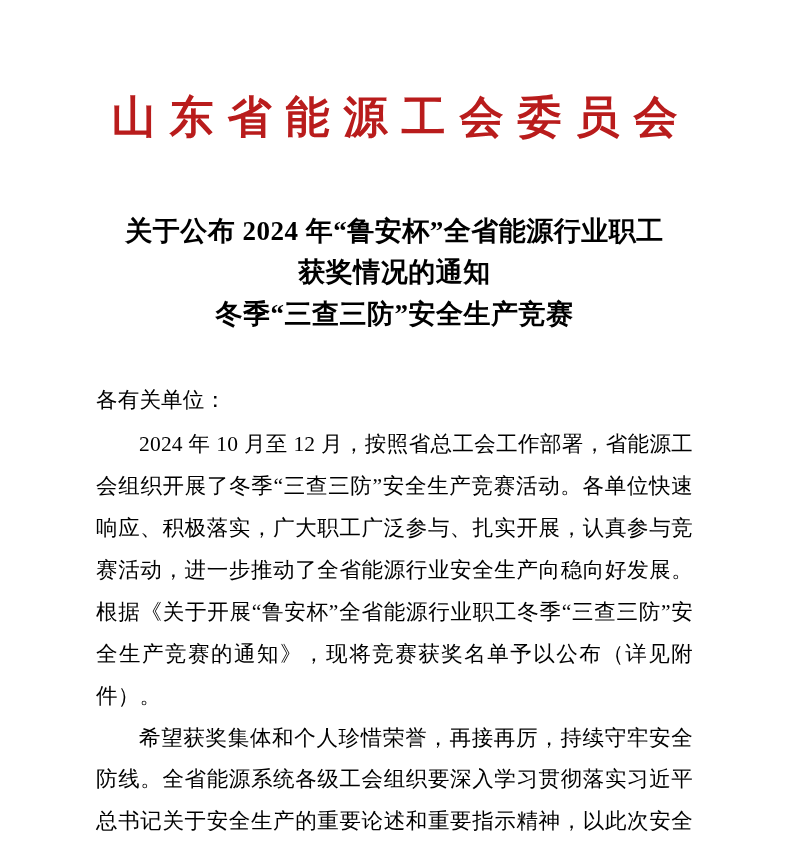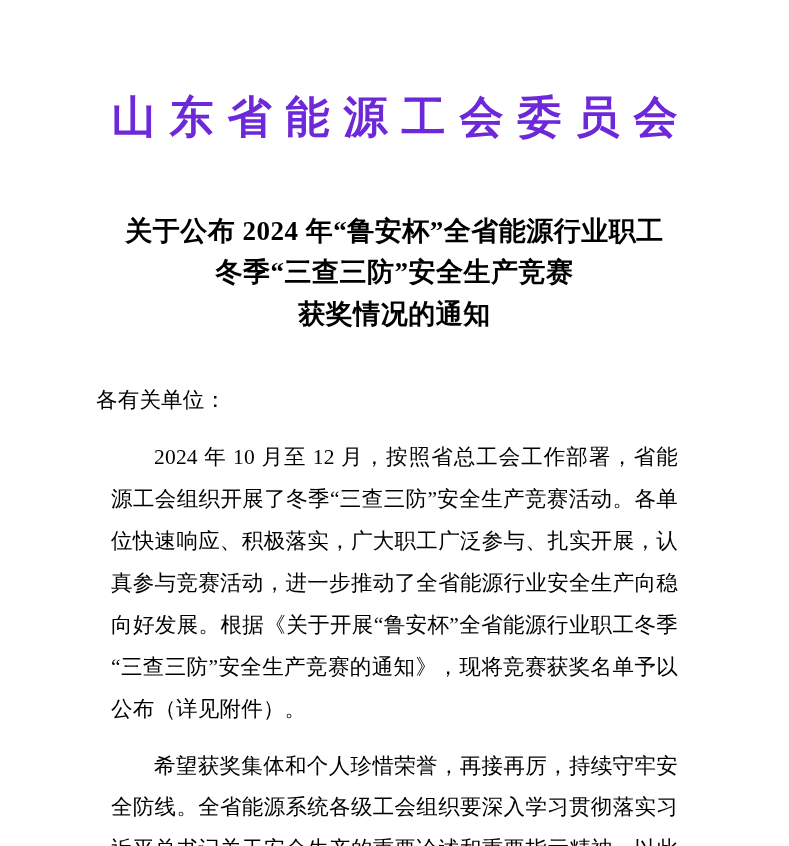--- a/index.html
+++ b/index.html
@@ -19,21 +19,21 @@
     width: 789px;
     height: 846px;
     box-sizing: border-box;
     padding: 0 96px;
   }
 
   
   .masthead {
     margin-top: 92px;
     text-align: center;
-    color: #6d28d9;
+    color: #b91c1c;
     font-family: "DejaVu Serif", "Liberation Serif", serif;
     font-weight: bold;
     font-size: 44px;
     letter-spacing: 14px;
     text-indent: 14px;
     line-height: 1.15;
     white-space: nowrap;
   }
 
   
@@ -55,35 +55,35 @@
     font-size: 21.5px;
     line-height: 1.95;
     text-align: justify;
     text-justify: inter-ideograph;
     letter-spacing: 0.2px;
   }
   .salutation {
     margin: 1px 0 2px 0;
   }
   .para {
-    margin: 15px;
+    margin: 0;
     text-indent: 2em;
   }
 </style>
 </head>
 <body>
 
 <div class="page">
 
   <div class="masthead">山东省能源工会委员会</div>
 
   <div class="doc-title">
     <span class="line">关于公布 2024 年“鲁安杯”全省能源行业职工</span>
+    <span class="line">获奖情况的通知</span>
     <span class="line">冬季“三查三防”安全生产竞赛</span>
-    <span class="line">获奖情况的通知</span>
   </div>
 
   <div class="body-text">
     <p class="salutation">各有关单位：</p>
     <p class="para">2024 年 10 月至 12 月，按照省总工会工作部署，省能源工会组织开展了冬季“三查三防”安全生产竞赛活动。各单位快速响应、积极落实，广大职工广泛参与、扎实开展，认真参与竞赛活动，进一步推动了全省能源行业安全生产向稳向好发展。根据《关于开展“鲁安杯”全省能源行业职工冬季“三查三防”安全生产竞赛的通知》，现将竞赛获奖名单予以公布（详见附件）。</p>
     <p class="para">希望获奖集体和个人珍惜荣誉，再接再厉，持续守牢安全防线。全省能源系统各级工会组织要深入学习贯彻落实习近平总书记关于安全生产的重要论述和重要指示精神，以此次安全竞赛为契机，进一步树牢安全生产理念，充分调动职工群众安全生产积</p>
   </div>
 
 </div>
 

